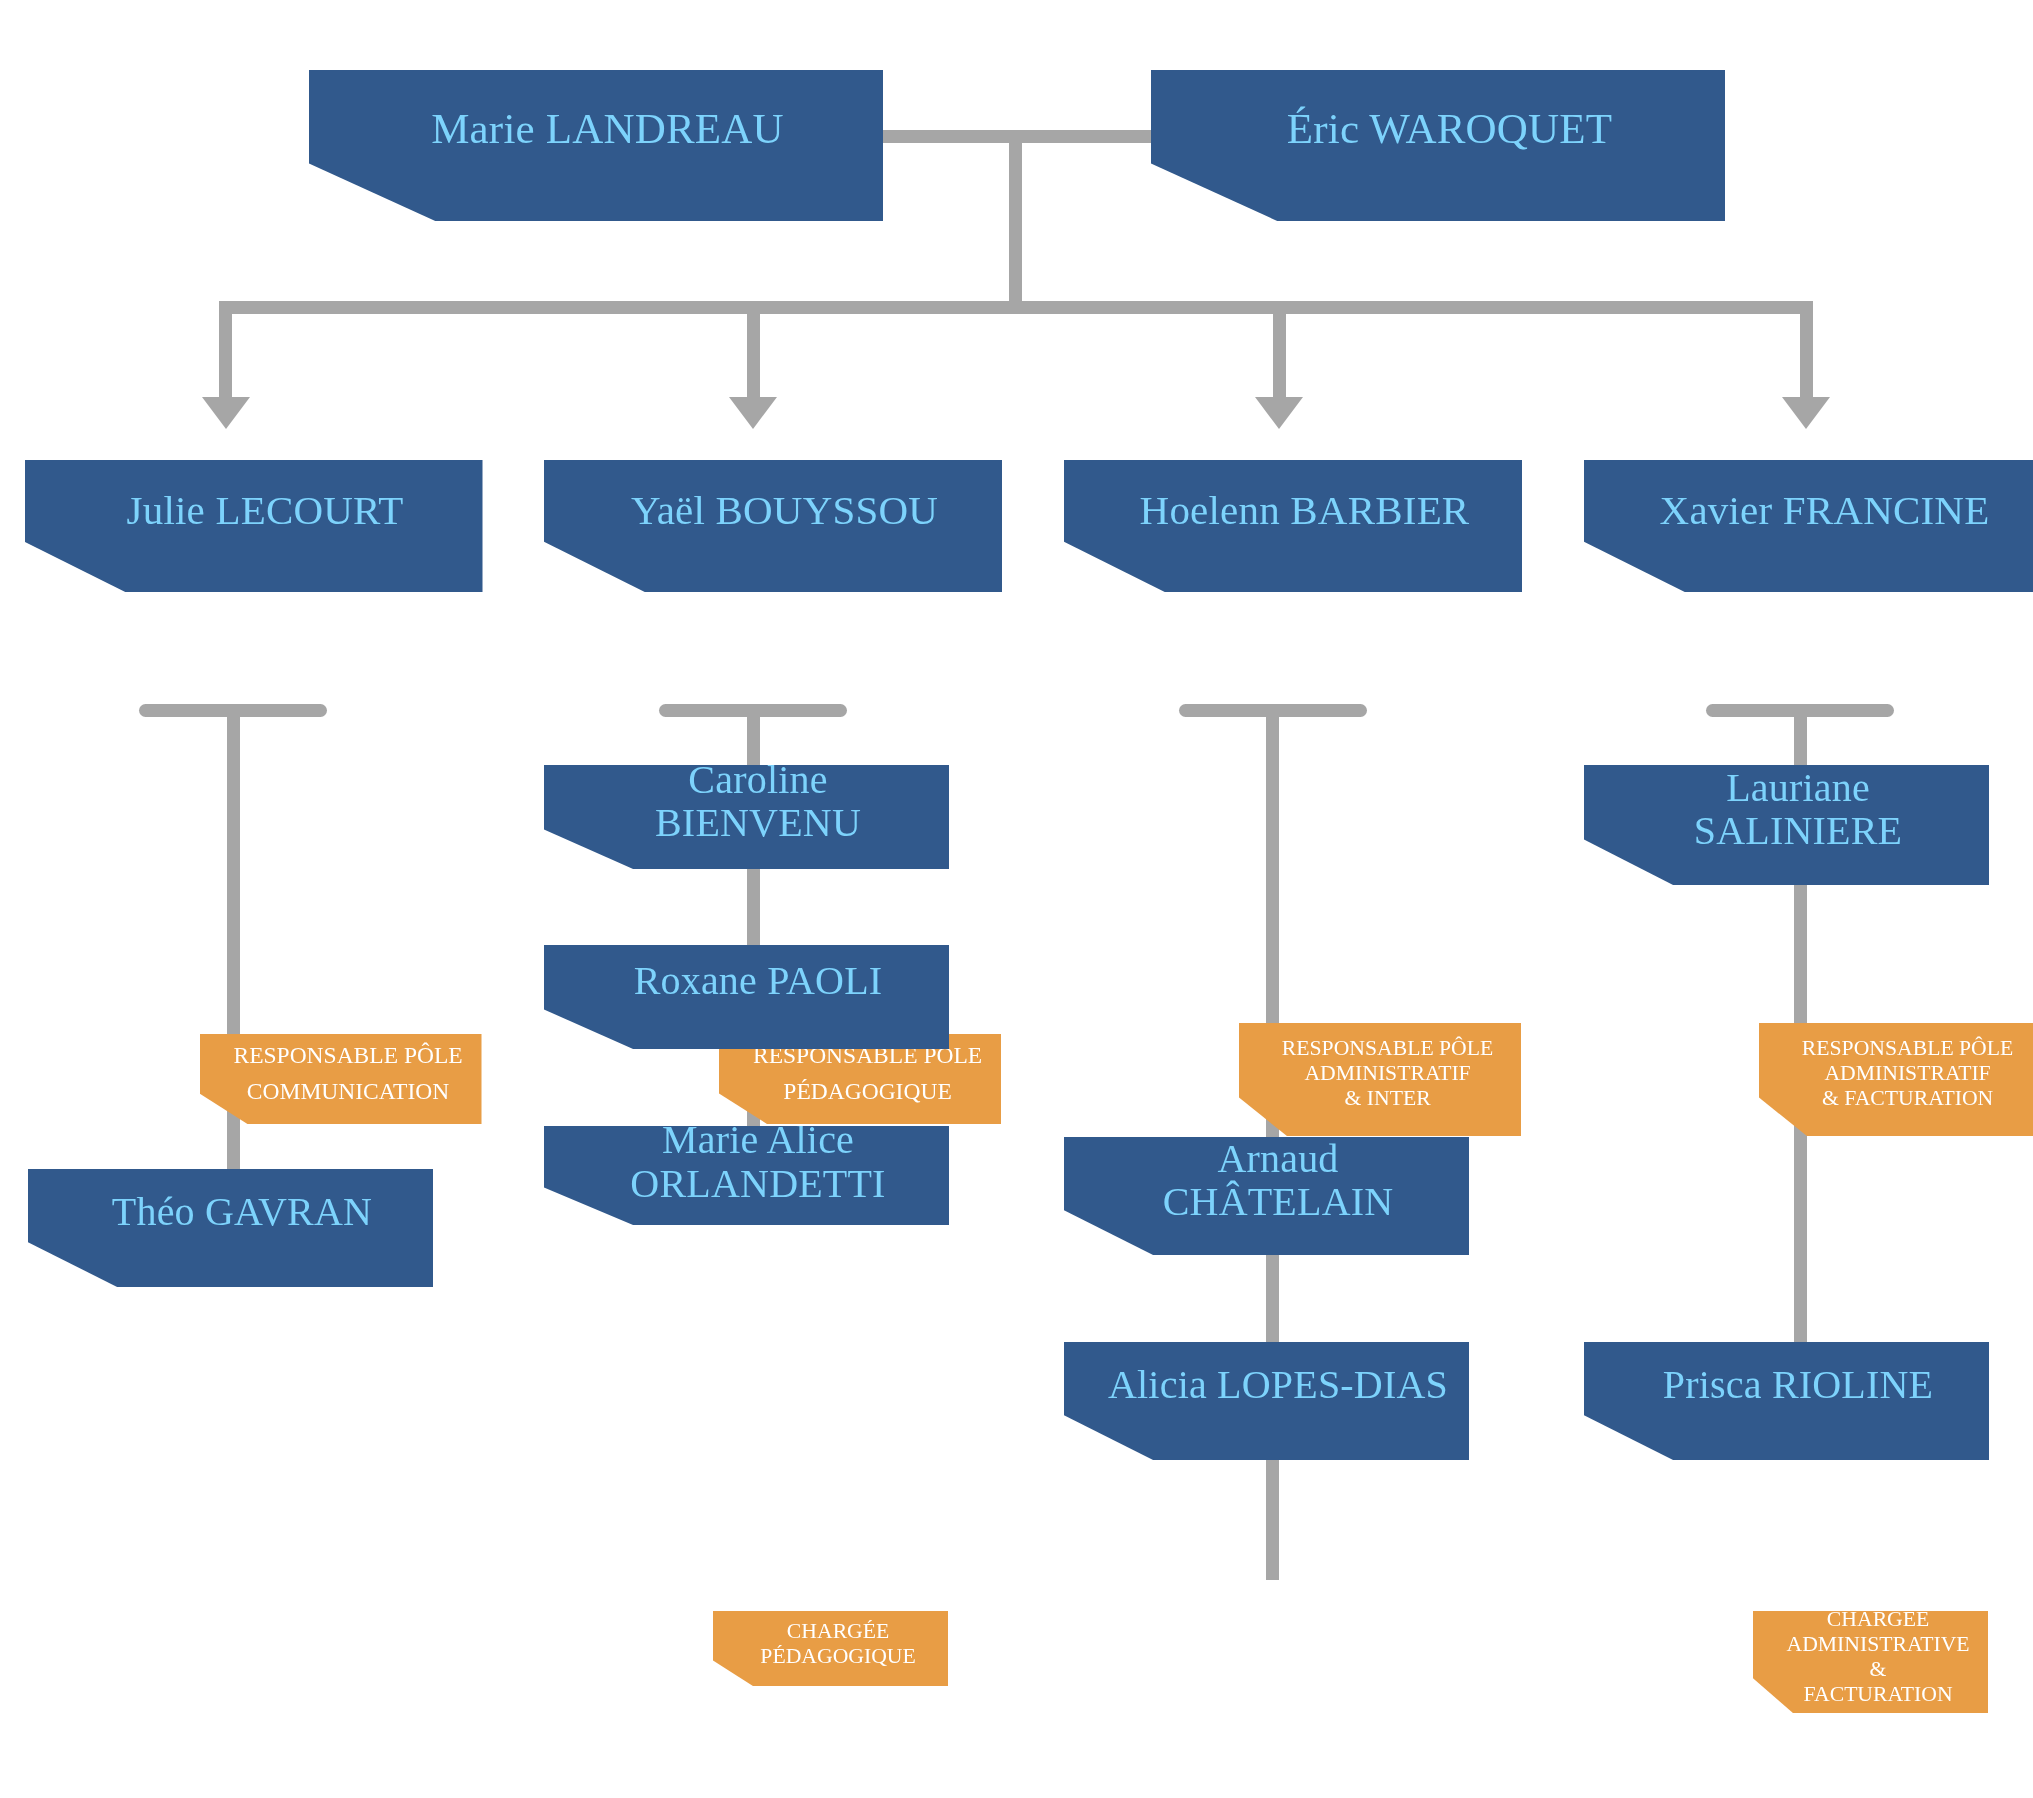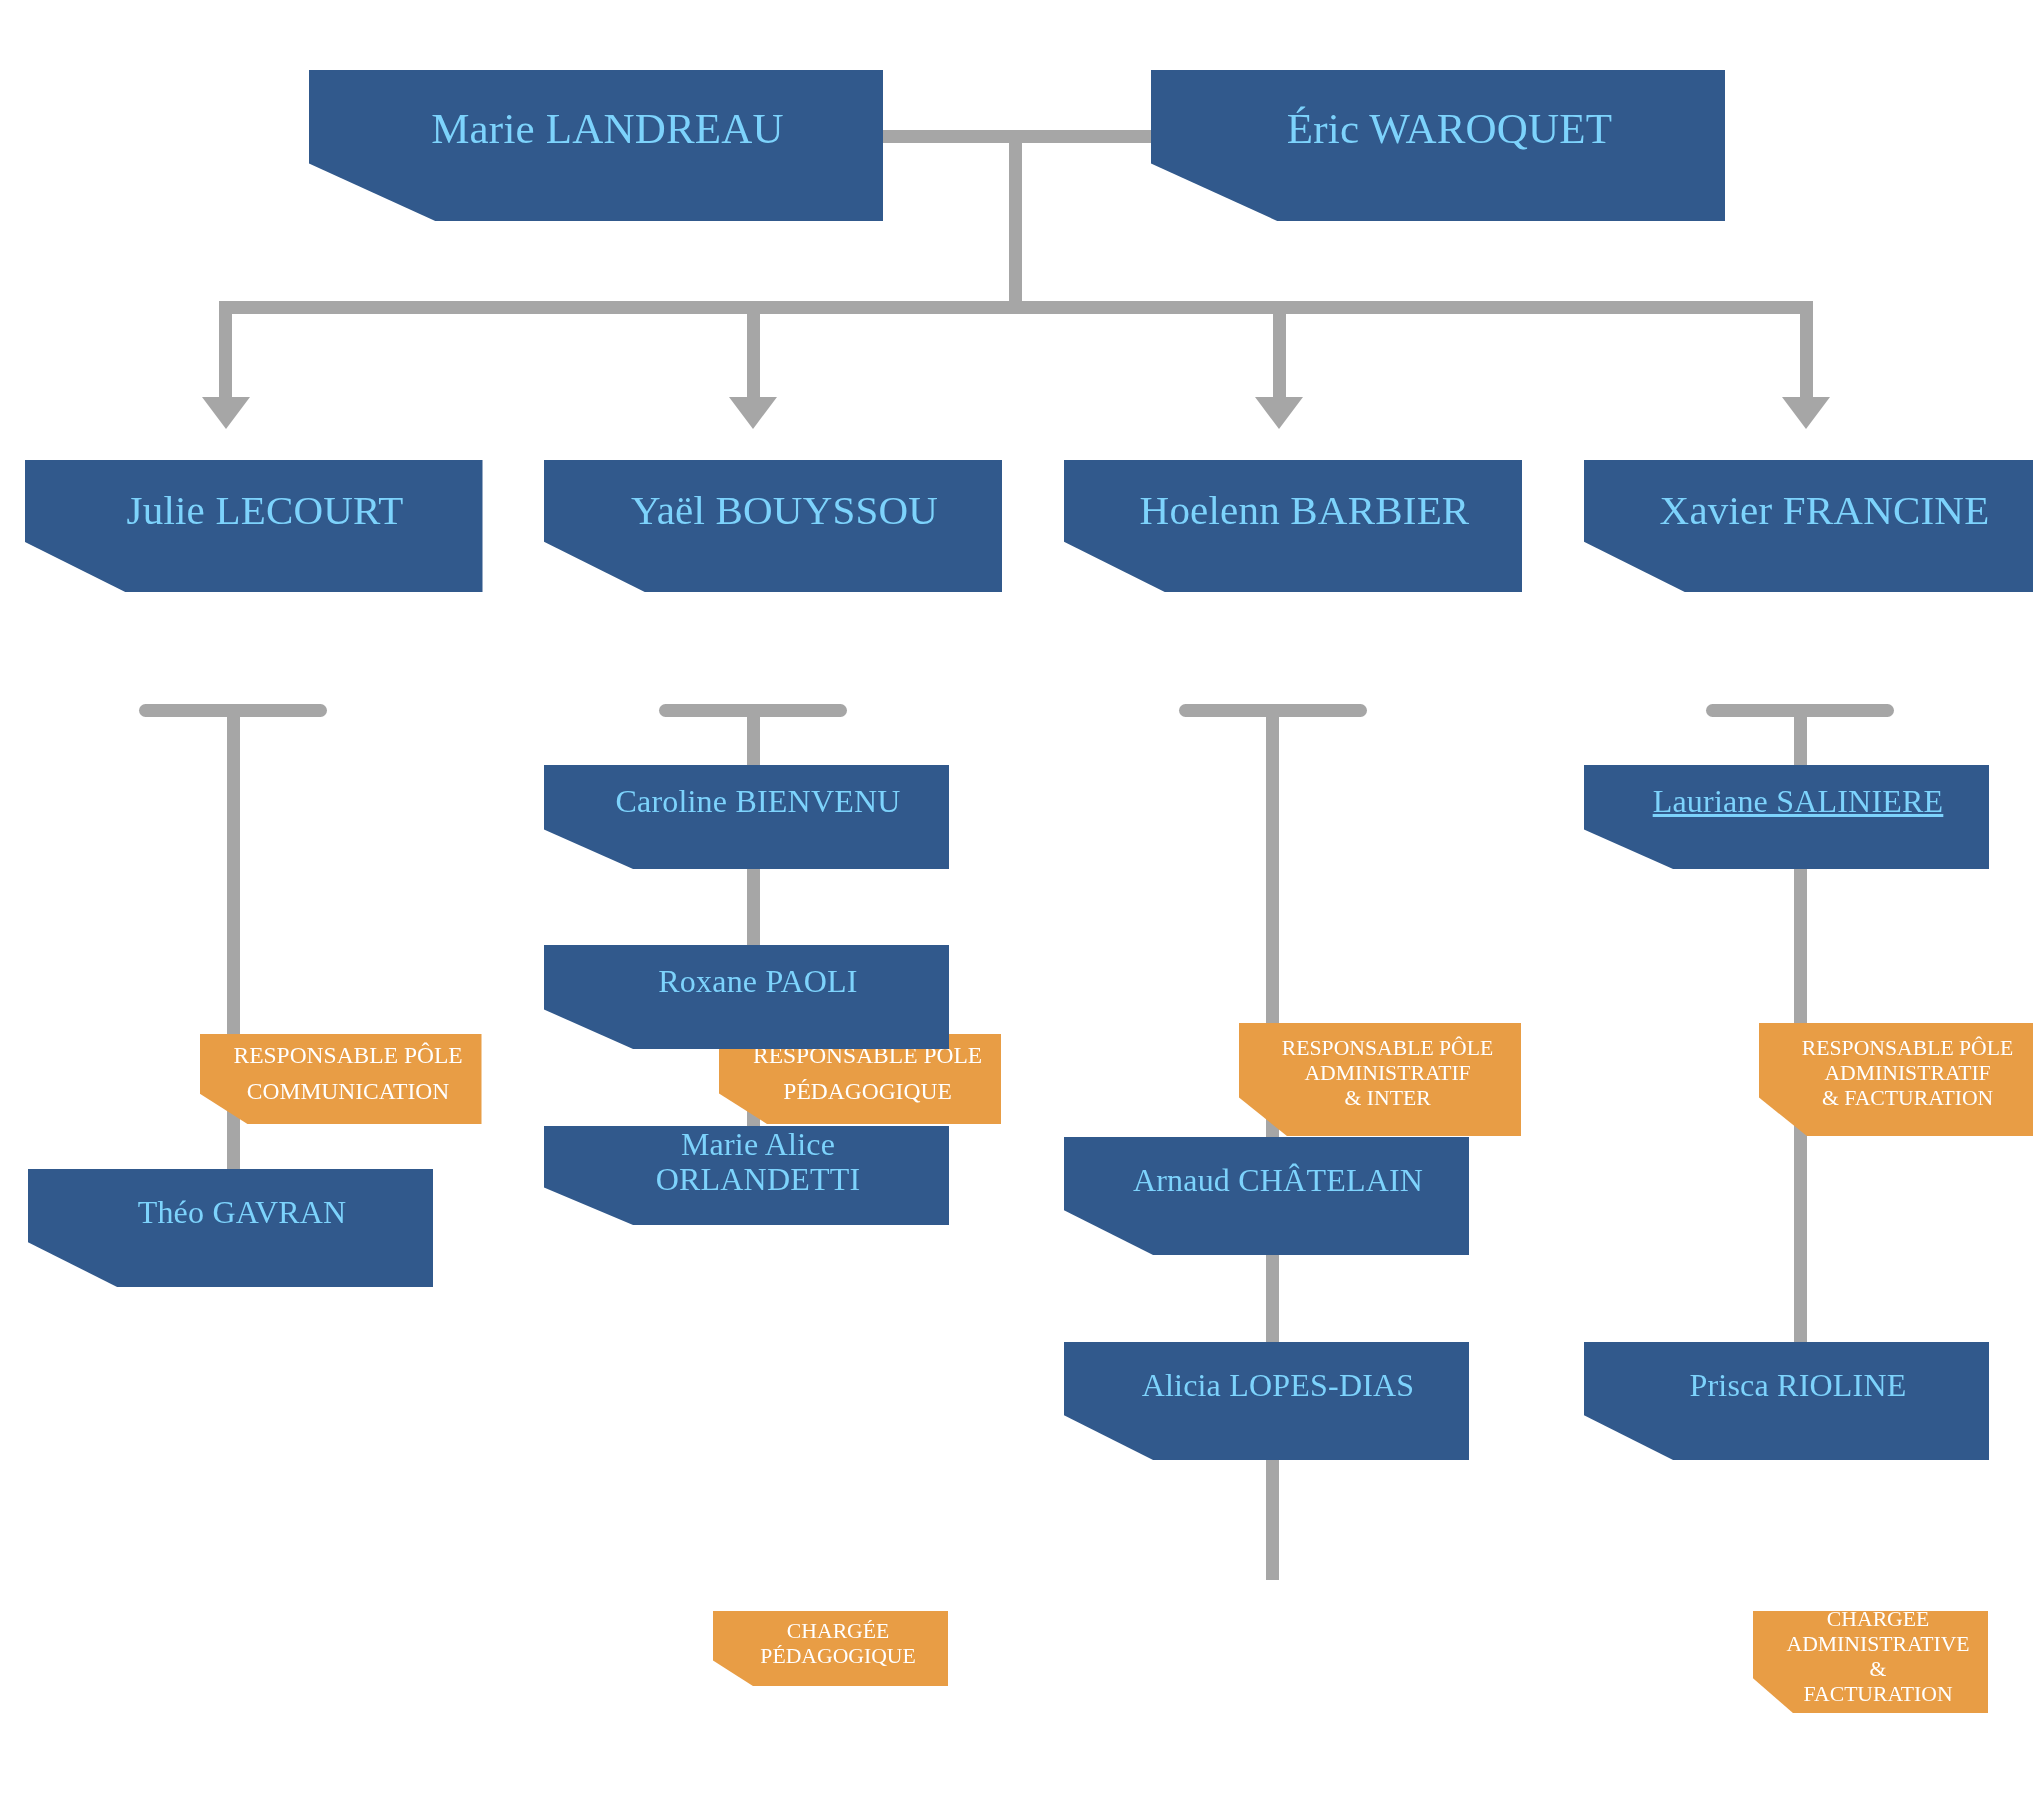--- a/index.html
+++ b/index.html
@@ -48,21 +48,21 @@
     text-align:center;
     line-height:1.15;
     -webkit-clip-path:polygon(0 0,100% 0,100% 100%,17% 100%,0 66%);
     clip-path:polygon(0 0,100% 0,100% 100%,17% 100%,0 66%);
   }
   .badge span{display:block;width:100%;padding:0 9.4px 9.4px 24.5px;box-sizing:border-box;}
 
   
   .lvl0 .nname{font-size:43px;}
   .lvl1 .nname{font-size:41px;}
-  .lvl2 .nname{font-size:32px;}
+  .lvl2 .nname{font-size:40px;}
   .b1{font-size:28px;}
   .b2{font-size:23.5px;}
   .b3{font-size:21.7px;}
 </style>
 </head>
 <body>
 
 <div id="stage">
 
   <div class="conn conn-h" style="left:876px;top:130px;width:282px;"></div>
@@ -189,21 +189,21 @@
 
   <div class="node lvl2" style="left:1064px;top:1342px;width:405px;">
     <div class="nbox" style="height:118px;">
       <span class="nname">Alicia LOPES-DIAS</span>
     </div>
 
   </div>
 
 
   <div class="node lvl2" style="left:1584px;top:765px;width:405px;">
-    <div class="nbox" style="height:104px;text-decoration:underline;">
+    <div class="nbox" style="height:120px;">
       <span class="nname">Lauriane SALINIERE</span>
     </div>
     <div class="badge b3" style="left:169px;top:846px;width:235px;height:102px;flex-direction:column;">
       <span style="padding-bottom:0;">CHARGÉE</span>
       <span style="padding-bottom:0;">ADMINISTRATIVE &amp;</span>
       <span style="padding-bottom:9.4px;">FACTURATION</span>
     </div>
   </div>
 
 

